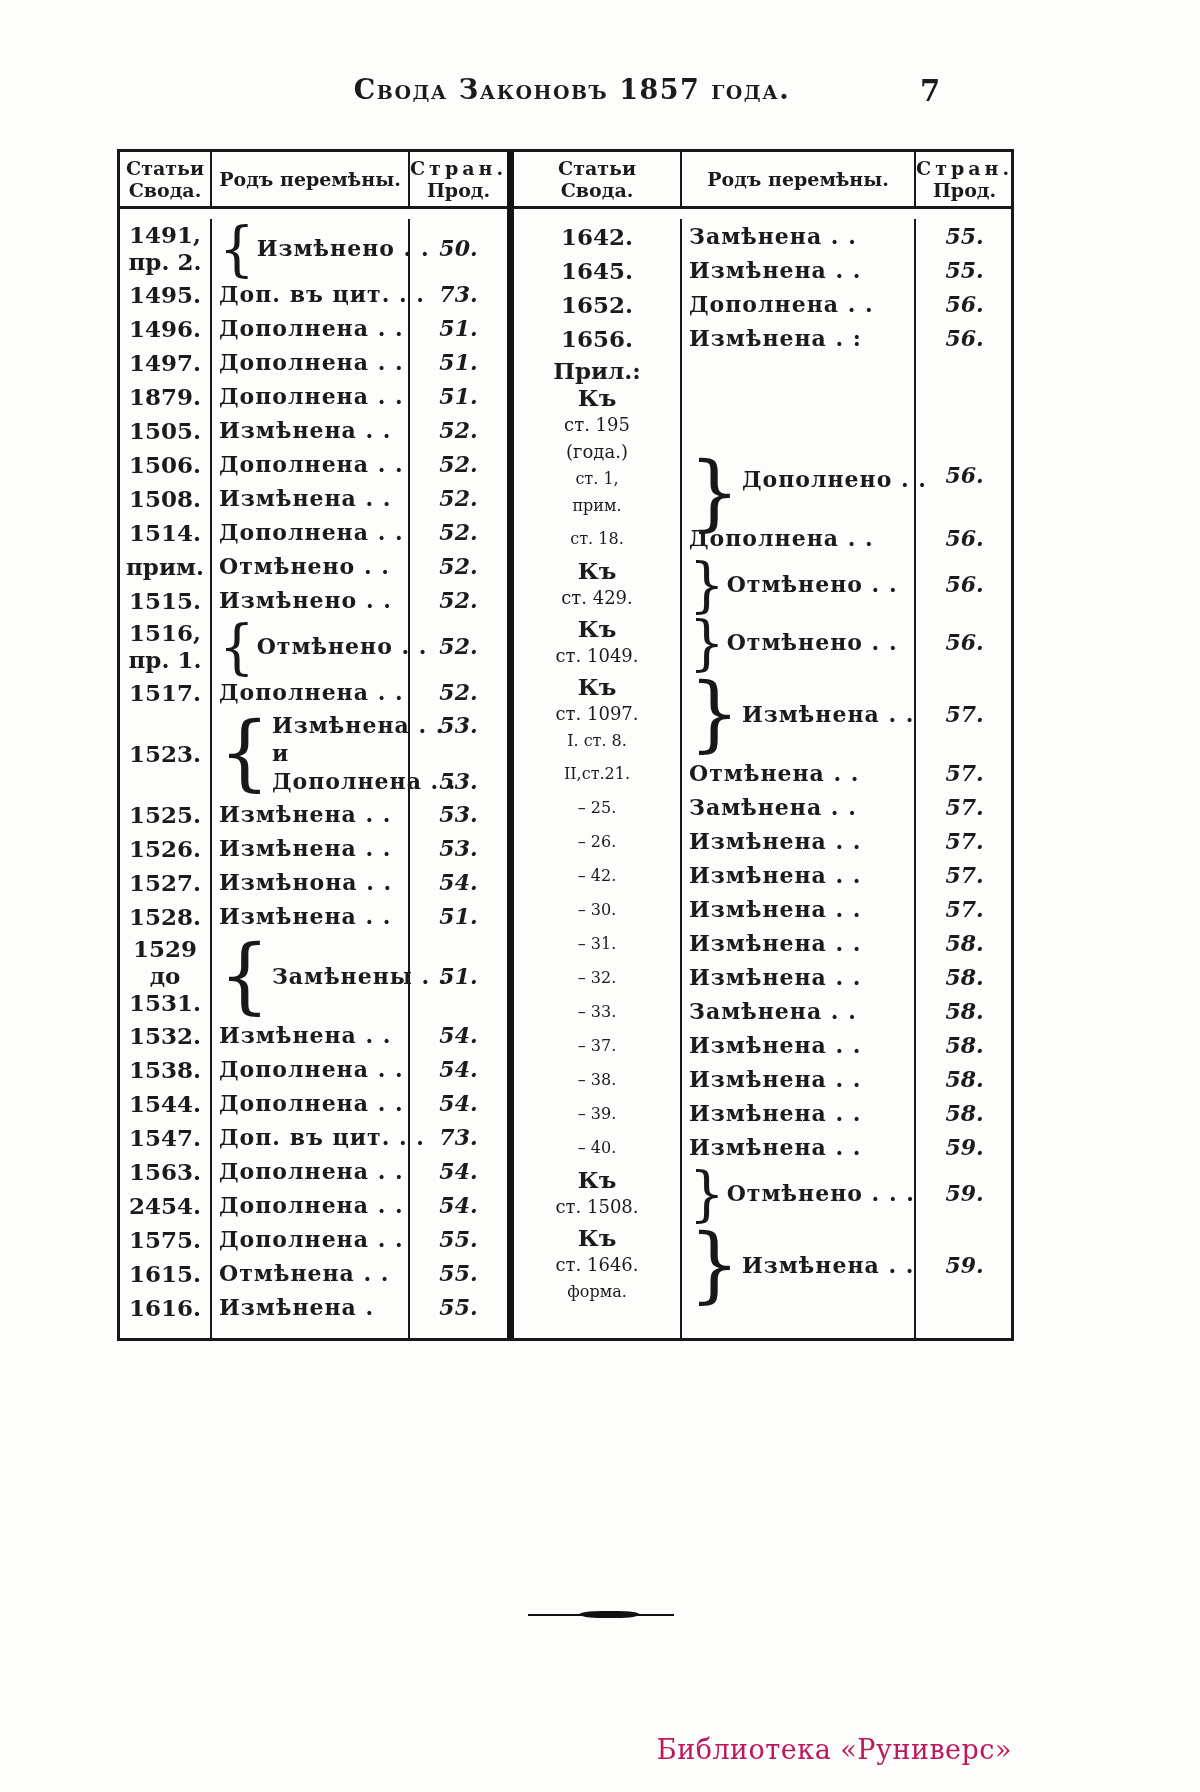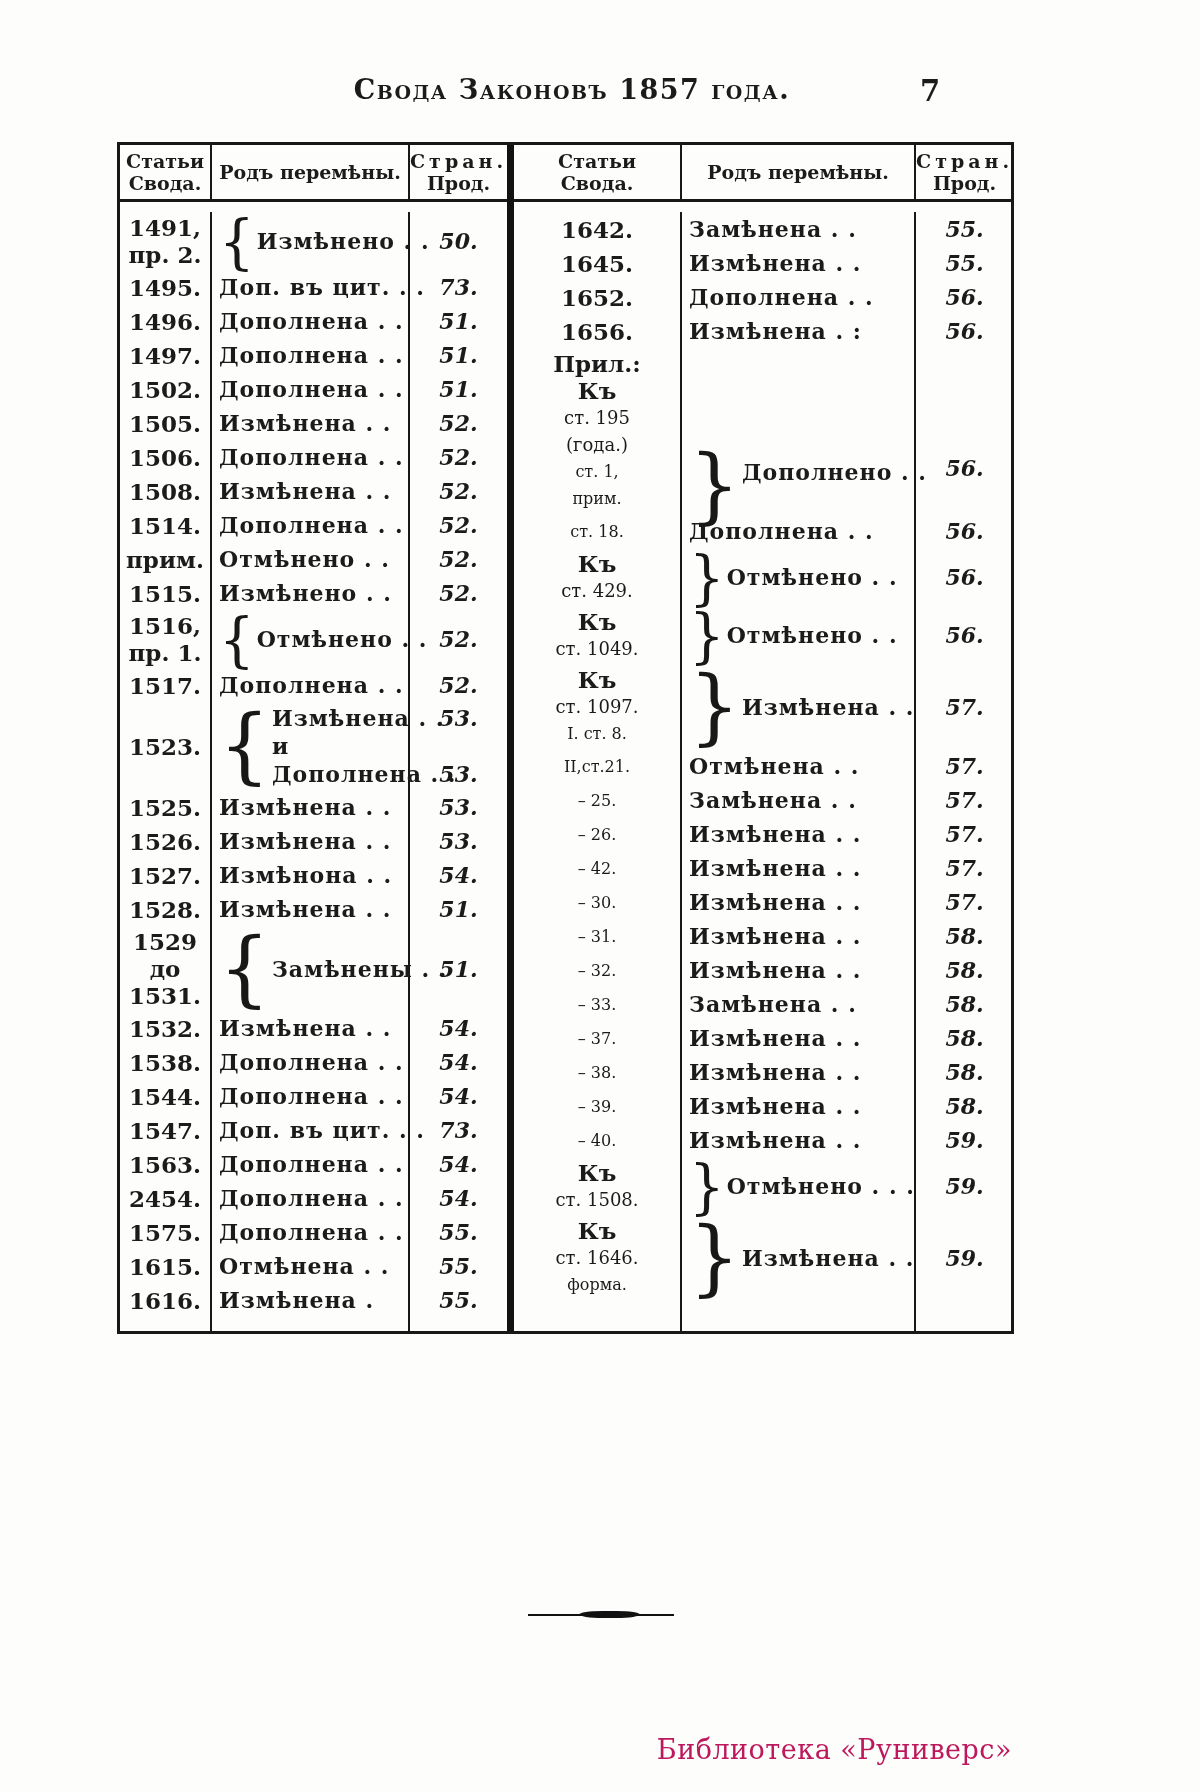--- a/index.html
+++ b/index.html
@@ -14,21 +14,21 @@
   .page-header {
     position:absolute; top:74px; left:535px; transform:translateX(-50%);
     font-size:27px; font-weight:bold; font-variant:small-caps;
     letter-spacing:1.5px; white-space:nowrap;margin-left:37px;
   }
   .page-num {
     position:absolute; top:74px; left:920px;
     font-size:29px; font-weight:bold;
   }
   .lawtable {
-    position:absolute; left:117px; top:142px;
+    position:absolute; left:117px; top:149px;
     width:897px; height:1192px;
     border:3px solid #181818;
     display:flex; overflow:hidden;
   }
   .half { display:flex; flex-direction:column; }
   .half.left  { width:416px; border-right:7px solid #121212; }
   .half.right { flex:1; }
   .hdr {
     display:grid; height:57px; border-bottom:3px solid #181818;
   }
@@ -164,21 +164,21 @@
               <div class="chg-lines">
                 <div class="chg-line">Дополнена . .</div>
               </div>
             </div>
             <div class="cell pg">
               <div class="pg-line">51.</div>
             </div>
           </div>
           <div class="row">
             <div class="cell art">
-              <div class="art-line art-b">1502.</div>
+              <div class="art-line art-b">1879.</div>
             </div>
             <div class="cell chg">
               <div class="chg-lines">
                 <div class="chg-line">Дополнена . .</div>
               </div>
             </div>
             <div class="cell pg">
               <div class="pg-line">51.</div>
             </div>
           </div>

